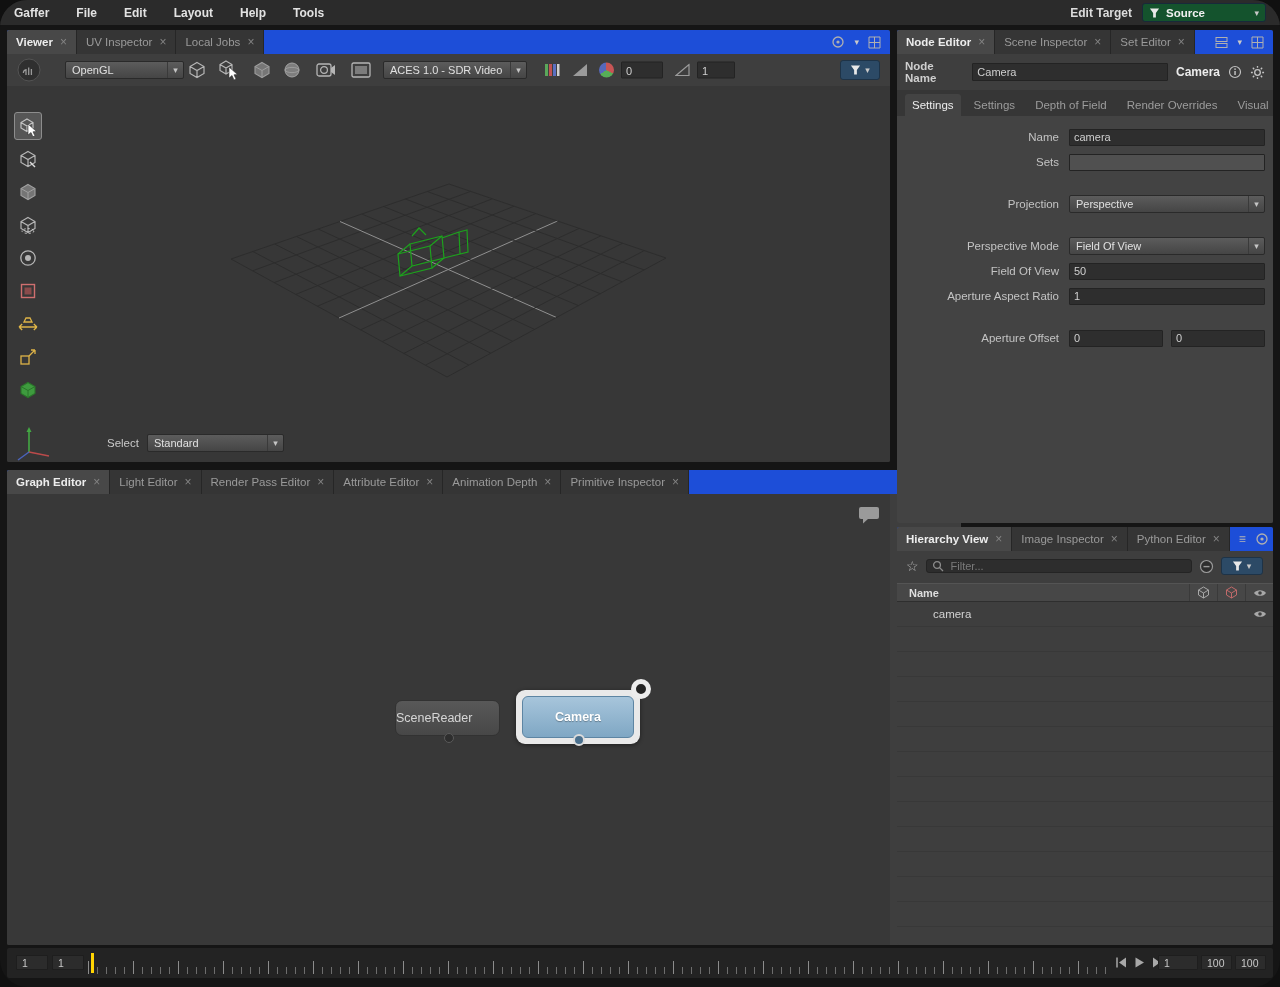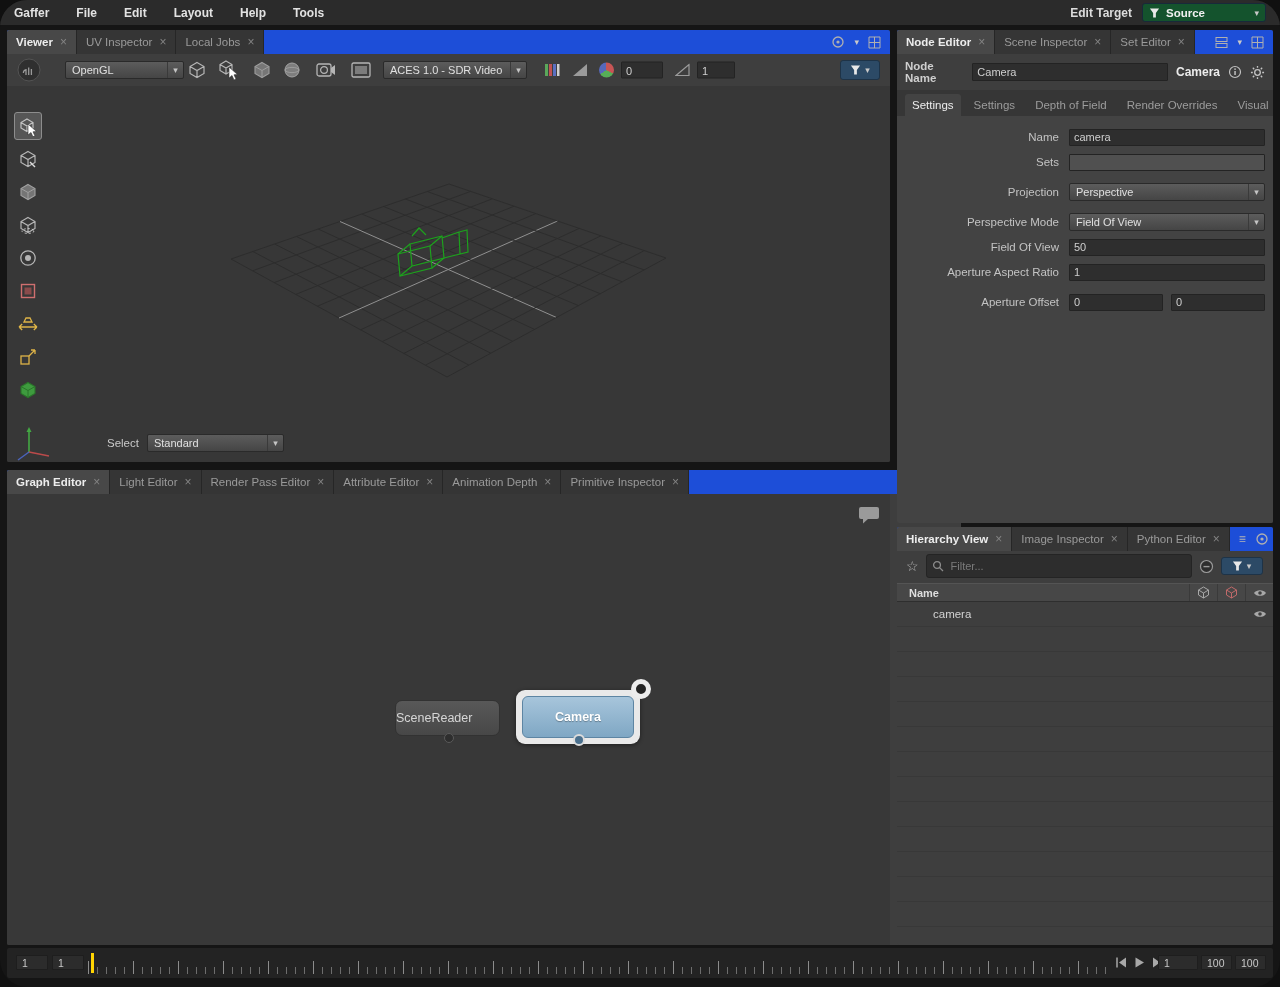--- a/index.html
+++ b/index.html
@@ -58,28 +58,28 @@
   
   #node-panel{left:897px;top:30px;width:376px;height:493px;}
   #ne-header{position:absolute;left:0;top:24px;width:100%;height:36px;display:flex;align-items:center;padding:0 8px;box-sizing:border-box;gap:8px;}
   #ne-header .hlabel{font-size:11.5px;color:#cfcfcf;font-weight:bold;}
   #node-type-label{font-size:12px;font-weight:bold;color:#ececec;}
   #ne-tabs{position:absolute;left:0;top:60px;width:100%;height:26px;background:#363636;display:flex;align-items:flex-end;padding:0 8px;box-sizing:border-box;gap:6px;}
   .ne-tab{font-size:11.5px;color:#9c9c9c;padding:5px 7px;white-space:nowrap;}
   .ne-tab.active{background:#434343;color:#ececec;font-weight:normal;border-radius:3px 3px 0 0;}
   #ne-content{position:absolute;left:0;top:86px;width:100%;bottom:0;background:#434343;padding-top:12px;box-sizing:border-box;}
   .ne-row{display:flex;align-items:center;height:18px;margin:0 8px 7px 0;}
-  .ne-row.gap{margin-top:12px;}
+  .ne-row.gap{margin-top:24px;}
   .ne-label{width:162px;text-align:right;font-size:11.5px;color:#c3c3c3;padding-right:10px;flex:none;}
   .w196{width:196px;} .w94{width:94px;margin-right:8px;} .w94b{width:94px;}
 
   
   #hier-panel{left:897px;top:527px;width:376px;height:418px;}
   #hv-search{position:absolute;left:0;top:26px;width:100%;height:26px;display:flex;align-items:center;padding:0 9px;box-sizing:border-box;gap:7px;}
-  #filter-box{flex:none;width:266px;height:24px;background:#2d2d2d;border:1px solid #242424;border-radius:3px;display:flex;align-items:center;padding:0 5px;gap:5px;box-sizing:border-box;}
+  #filter-box{flex:none;width:266px;height:14px;background:#2d2d2d;border:1px solid #242424;border-radius:3px;display:flex;align-items:center;padding:0 5px;gap:5px;box-sizing:border-box;}
   #filter-box input{flex:1;background:transparent;border:none;outline:none;color:#cfcfcf;font-family:"Liberation Sans",sans-serif;font-size:11px;}
   #filter-box input::placeholder{color:#7b7b7b;}
   #hv-header{position:absolute;left:0;top:56px;width:100%;height:19px;background:#474747;border-top:1px solid #545454;border-bottom:1px solid #2e2e2e;display:flex;align-items:center;box-sizing:border-box;}
   #hv-header .colname{padding-left:12px;font-size:11px;font-weight:bold;color:#dedede;flex:1;}
   .iconcell{width:27px;height:100%;border-left:1px solid #3a3a3a;display:flex;align-items:center;justify-content:center;flex:none;}
   #hv-rows{position:absolute;left:0;top:75px;width:100%;bottom:0;overflow:hidden;}
   .hrow{height:25px;border-bottom:1px solid #383838;display:flex;align-items:center;box-sizing:border-box;}
   .hrow .rowlabel{padding-left:36px;font-size:11.5px;color:#d2d2d2;flex:1;}
 
   

